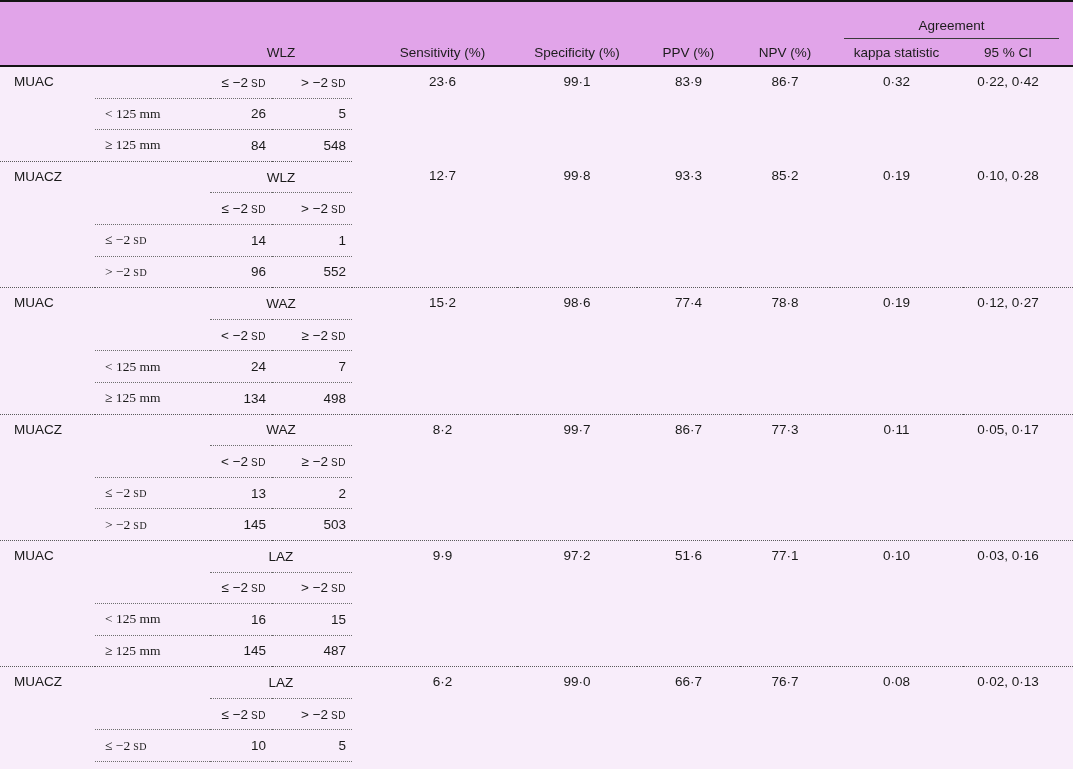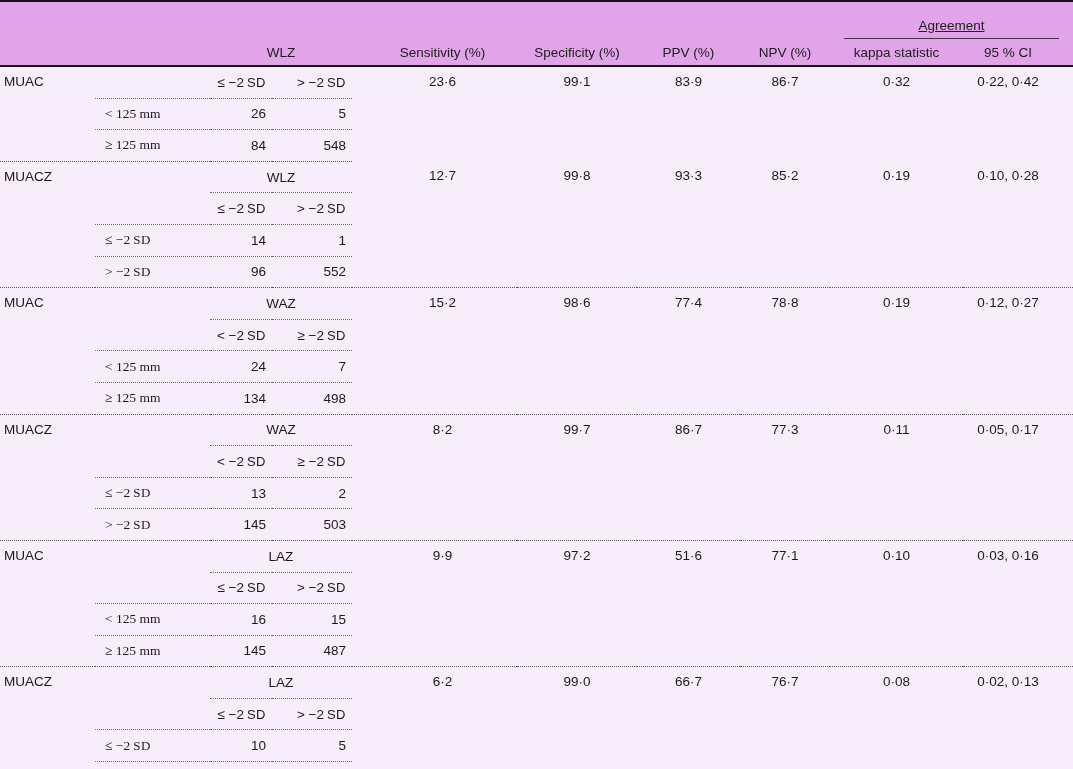--- a/index.html
+++ b/index.html
@@ -38,49 +38,48 @@
     color: #1c1c1c;
     padding: 0;
   }
   tr.hdr1 th { height: 32px; vertical-align: bottom; }
   tr.hdr2 th { height: 26px; border-bottom: 2px solid #141414; vertical-align: middle; }
   .agru {
     margin: 16px 14px 0 14px;
     padding-bottom: 5px;
     border-bottom: 1px solid #3a3a3a;
     text-align: center;
-    text-decoration: underline;
   }
   .center { text-align: center; }
 
   
   tbody td {
     height: 30.6px;
     padding: 0;
     vertical-align: middle;
   }
   td.c1cell {
     vertical-align: top;
-    padding: 7px 0 0 4px;
+    padding: 7px 0 0 14px;
     text-align: left;
   }
   td.rowlab { padding-left: 10px; text-align: left; font-family: Liberation Serif, serif; }
   td.num    { text-align: right; padding-right: 6px; }
   td.stat   { text-align: center; vertical-align: top; padding-top: 7px; }
   td.col-sens { padding-left: 16px; }
   th.col-sens { padding-left: 16px; }
   td.ci-pad { padding-right: 20px; }
   th.ci-pad { padding-right: 20px; }
   td.measure { text-align: center; }
 
   
   td.dot { border-bottom: 1px dotted #6e6e6e; }
   td.sep { border-bottom: 1px dotted #5a5a5a; }
 
-  .sd { font-size: 13px; margin-left: 3px; letter-spacing: 0.5px; }
+  .sd { font-size: 10px; margin-left: 3px; letter-spacing: 0.5px; }
 </style>
 </head>
 <body>
 
 <table class="tbl">
   <colgroup>
     <col class="c1">
       <col class="c2">
       <col class="c3">
       <col class="c4">

